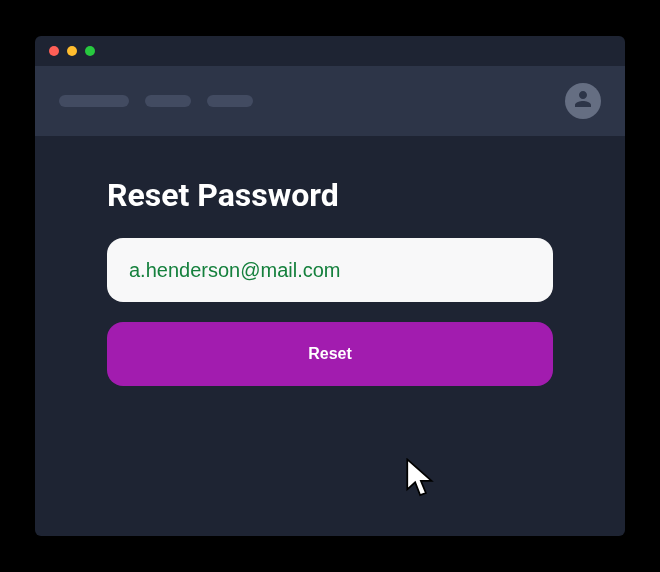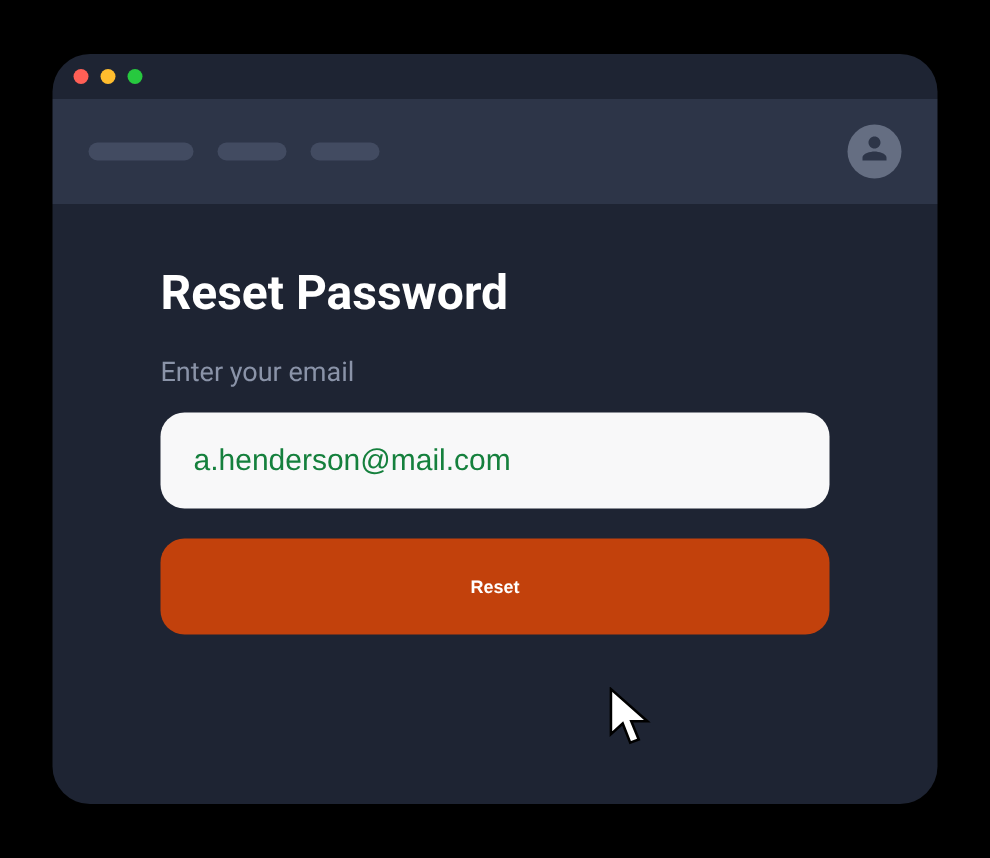--- a/index.html
+++ b/index.html
@@ -9,21 +9,21 @@
     background: #000;
     font-family: -apple-system, BlinkMacSystemFont, "Segoe UI", Roboto, sans-serif;
     display: flex;
     align-items: center;
     justify-content: center;
   }
   .window {
     width: 590px;
     height: 500px;
     background: #1e2433;
-    border-radius: 25px;
+    border-radius: 6px;
     overflow: hidden;
     position: relative;
   }
   .titlebar {
     height: 30px;
     display: flex;
     align-items: center;
     padding-left: 14px;
     gap: 8px;
   }
@@ -84,25 +84,25 @@
     border-radius: 16px;
     padding: 0 22px;
     font-size: 20px;
     color: #15803d;
     margin-bottom: 20px;
     outline: none;
   }
   .reset-btn {
     width: 100%;
     height: 64px;
-    background: #c2410c;
+    background: #a21caf;
     border: none;
     border-radius: 16px;
     color: #fff;
-    font-size: 12px;
+    font-size: 16px;
     font-weight: 600;
     cursor: pointer;
   }
   .cursor {
     position: absolute;
     left: 370px;
     top: 422px;
     width: 36px;
     height: 40px;
     pointer-events: none;
@@ -125,20 +125,19 @@
     <div class="avatar">
       <span>
         <svg viewBox="0 0 24 24">
             <path d="M12 12c2.21 0 4-1.79 4-4s-1.79-4-4-4-4 1.79-4 4 1.79 4 4 4zm0 2c-2.67 0-8 1.34-8 4v2h16v-2c0-2.66-5.33-4-8-4z"></path>
           </svg>
       </span>
     </div>
   </div>
   <div class="content">
     <h1 class="title">Reset Password</h1>
-    <div class="label">Enter your email</div>
     <input class="email-input" type="text" value="a.henderson@mail.com" style="">
     <button class="reset-btn">Reset</button>
   </div>
   <svg class="cursor" viewBox="0 0 24 28">
     <path d="M1 1 L1 22 L6.5 17 L10 26 L14 24.5 L10.5 16 L18 16 Z" fill="#fff" stroke="#000" stroke-width="1.2"></path>
   </svg>
 </div>
 
 </body></html>

